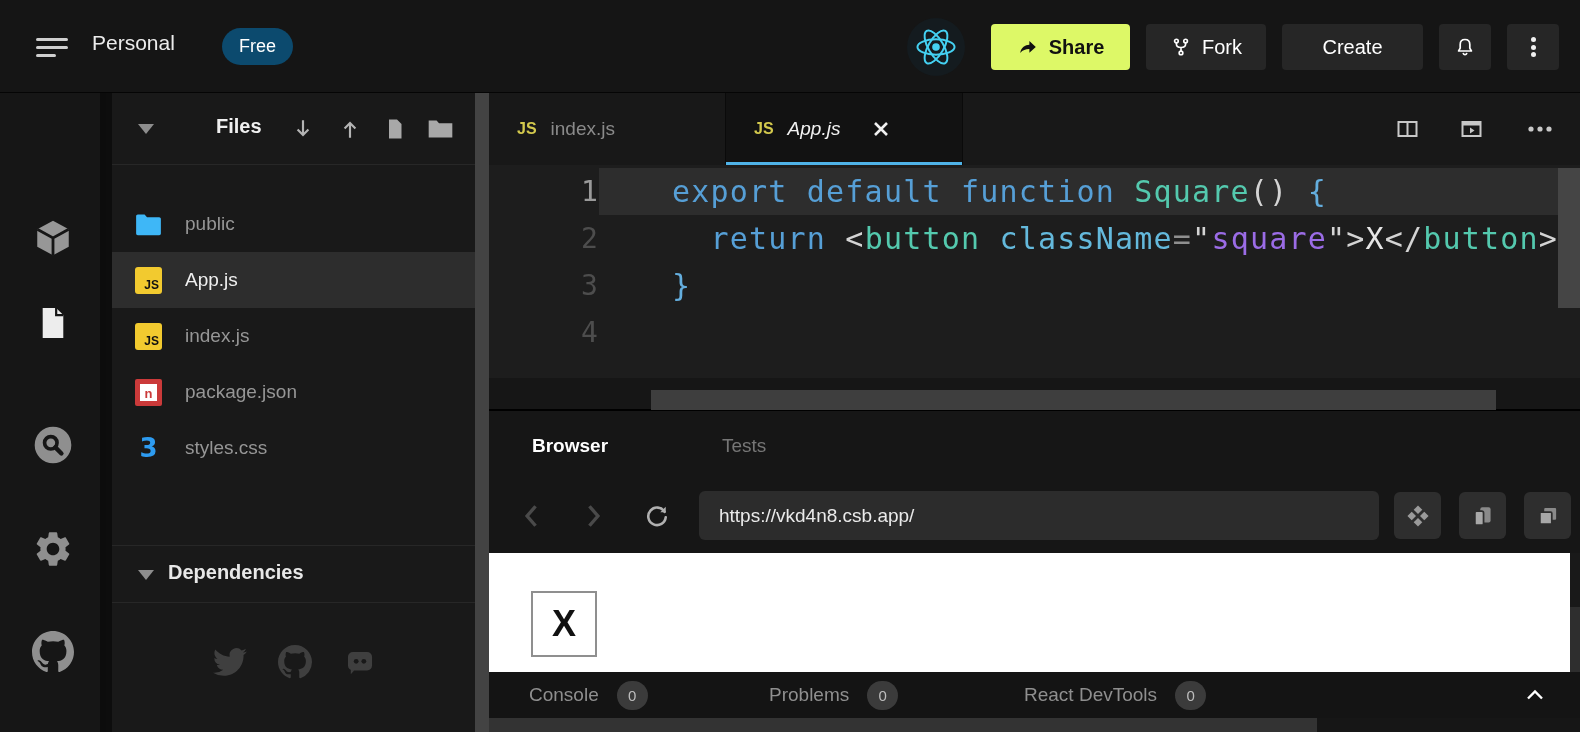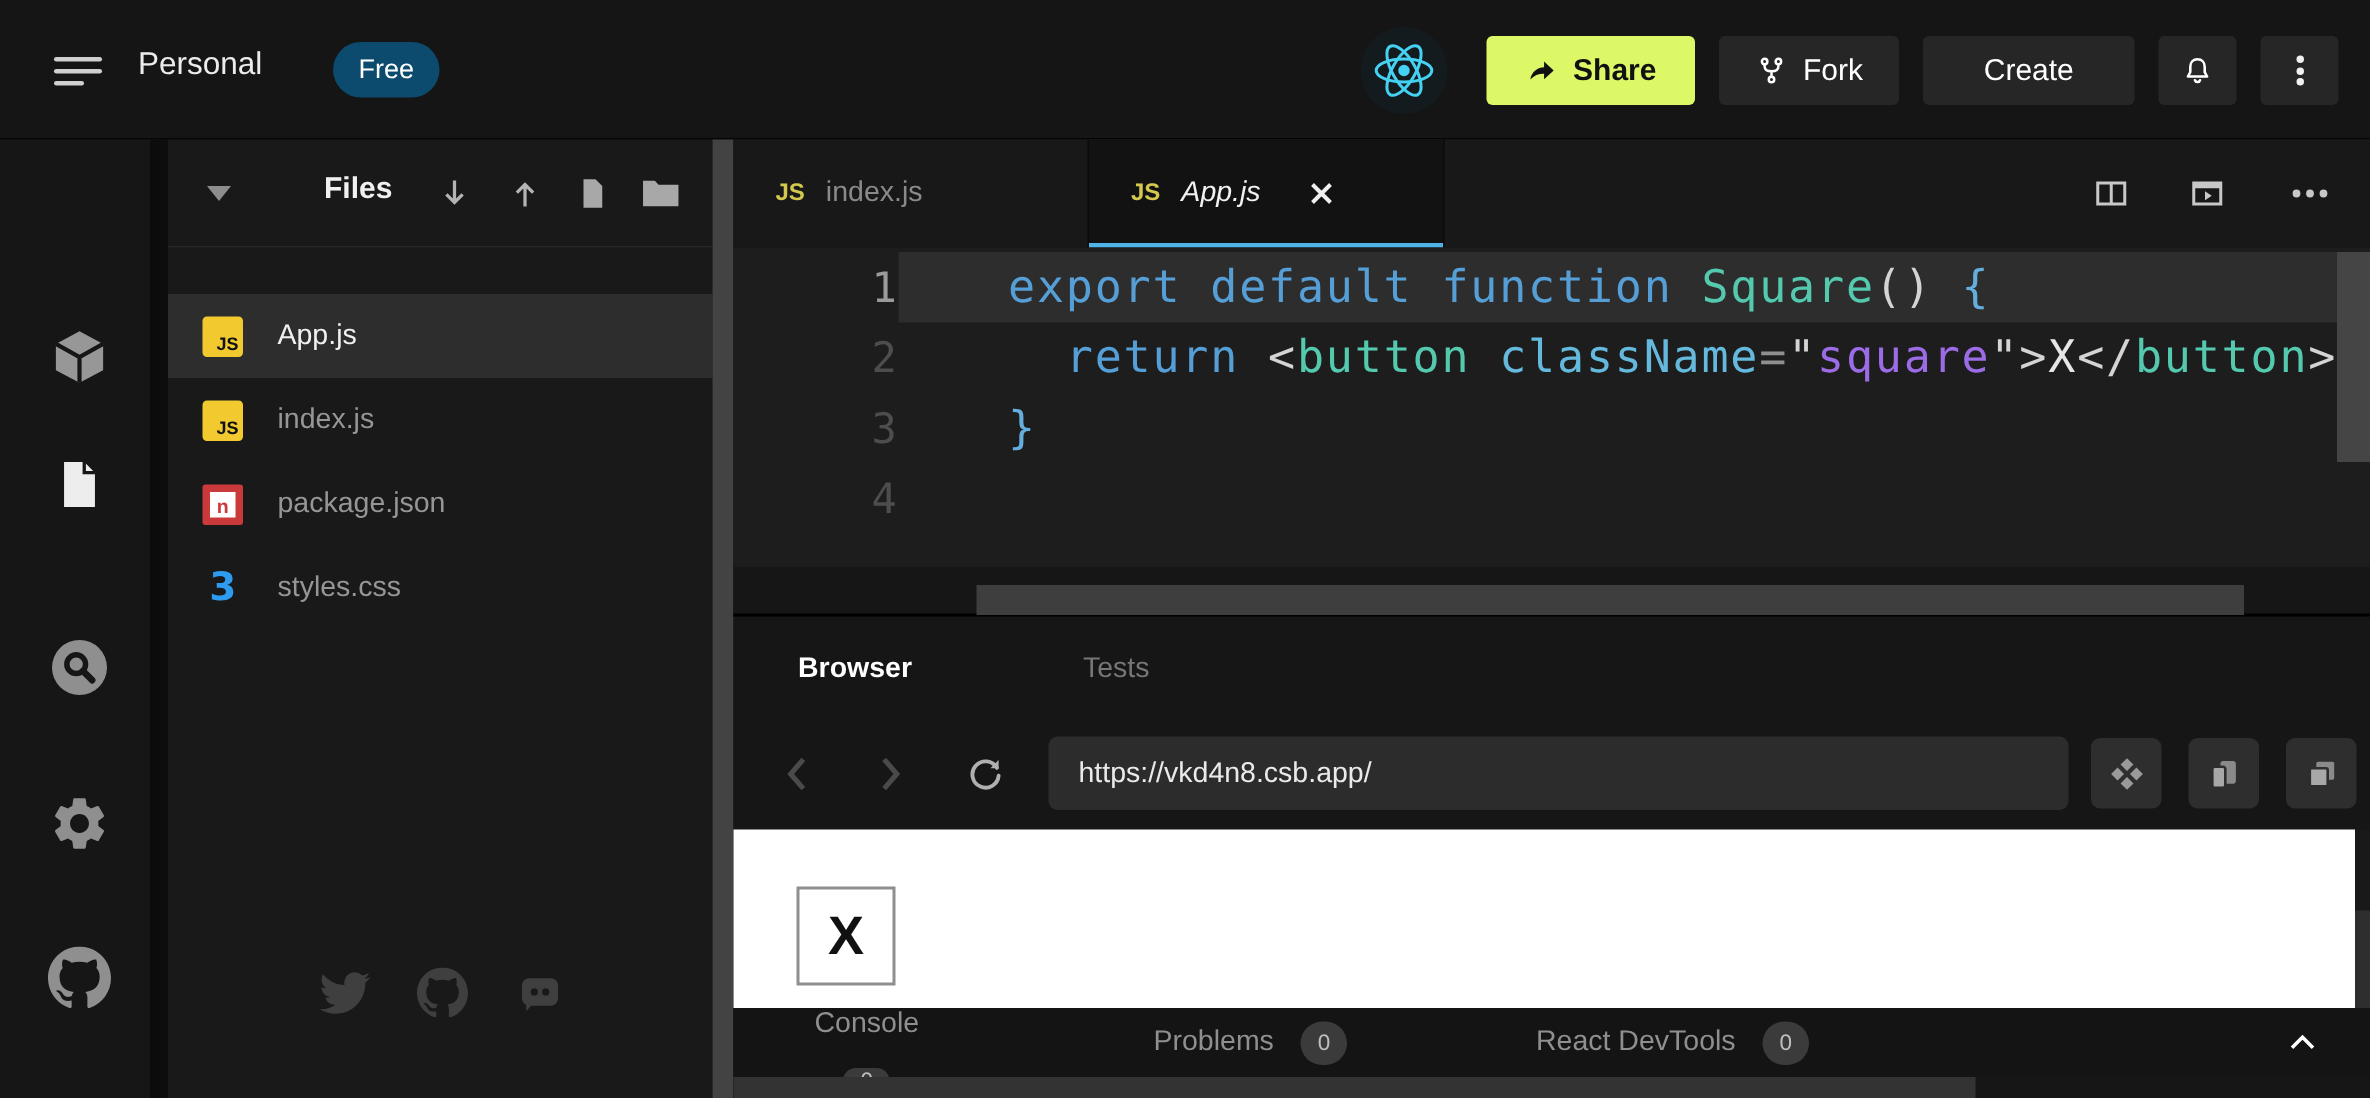--- a/index.html
+++ b/index.html
@@ -225,39 +225,51 @@
             <path fill="#a8a8a8" d="M6 2.5h8l4.5 4.5v14.5H6Z"></path>
           </svg>
       </span>
       <span class="fh-ic" style="left:309px">
         <svg width="27" height="24" viewBox="0 0 24 20">
             <path fill="#a8a8a8" d="M1.5 2.5h7l2.2 2.3h11.8v12.7H1.5Z"></path>
           </svg>
       </span>
     </div>
     <div id="file-list">
+        <div class="file-row">
+          <span class="fic">
+            <svg width="27" height="23" viewBox="0 0 24 20">
+              <path fill="#3eb7f7" d="M1 2.5C1 1.7 1.7 1 2.5 1h6l2.2 2.5h10.8c.8 0 1.5.7 1.5 1.5v13c0 .8-.7 1.5-1.5 1.5h-19C1.7 19.5 1 18.8 1 18Z"></path>
+            </svg>
+          </span>
+          <span class="fname">public</span>
+        </div>
         <div class="file-row selected">
           <span class="fic fic-js">JS</span>
           <span class="fname">App.js</span>
         </div>
         <div class="file-row">
           <span class="fic fic-js">JS</span>
           <span class="fname">index.js</span>
         </div>
         <div class="file-row">
           <span class="fic fic-npm">
             <i>n</i>
           </span>
           <span class="fname">package.json</span>
         </div>
         <div class="file-row">
           <span class="fic fic-css">3</span>
           <span class="fname">styles.css</span>
         </div>
       </div>
+    <div id="deps-header">
+      <span class="chev-down"></span>
+      <span id="deps-title">Dependencies</span>
+    </div>
     <div class="social" style="left:101px">
       <svg width="34" height="34" viewBox="0 0 24 24" fill="#3f3f3f">
           <path d="M23.95 4.57a10 10 0 0 1-2.82.77 4.96 4.96 0 0 0 2.16-2.72c-.95.56-2 .96-3.13 1.18a4.92 4.92 0 0 0-8.38 4.48C7.69 8.1 4.07 6.13 1.64 3.16a4.82 4.82 0 0 0-.67 2.48c0 1.71.87 3.21 2.19 4.1a4.9 4.9 0 0 1-2.23-.62v.06a4.92 4.92 0 0 0 3.95 4.83 5 5 0 0 1-2.21.08 4.94 4.94 0 0 0 4.6 3.42A9.87 9.87 0 0 1 1.17 19.6c-.39 0-.78-.02-1.17-.07a13.99 13.99 0 0 0 7.56 2.21c9.05 0 14-7.5 14-13.99 0-.21 0-.42-.02-.63a9.94 9.94 0 0 0 2.41-2.55Z"></path>
         </svg>
     </div>
     <div class="social" style="left:166px">
       <svg width="34" height="34" viewBox="0 0 24 24" fill="#3f3f3f">
           <path d="M12 0C5.37 0 0 5.37 0 12c0 5.31 3.435 9.795 8.205 11.385.6.105.825-.255.825-.57 0-.285-.015-1.23-.015-2.235-3.015.555-3.795-.735-4.035-1.41-.135-.345-.72-1.41-1.23-1.695-.42-.225-1.02-.78-.015-.795.945-.015 1.62.87 1.845 1.23 1.08 1.815 2.805 1.305 3.495.99.105-.78.42-1.305.765-1.605-2.67-.3-5.46-1.335-5.46-5.925 0-1.305.465-2.385 1.23-3.225-.12-.3-.54-1.53.12-3.18 0 0 1.005-.315 3.3 1.23.96-.27 1.98-.405 3-.405s2.04.135 3 .405c2.295-1.56 3.3-1.23 3.3-1.23.66 1.65.24 2.88.12 3.18.765.84 1.23 1.905 1.23 3.225 0 4.605-2.805 5.625-5.475 5.925.435.375.81 1.095.81 2.22 0 1.605-.015 2.895-.015 3.3 0 .315.225.69.825.57A12.02 12.02 0 0 0 24 12c0-6.63-5.37-12-12-12Z"></path>
         </svg>
     </div>
@@ -382,21 +394,21 @@
       </span>
     </div>
     <div id="preview">
       <button id="square-btn">X</button>
     </div>
     <div id="preview-strip">
         <i></i>
       </div>
     <div id="console-bar">
       <div id="console-items">
-          <div class="con-item" style="left: 54px; flex-direction: column;">
+          <div class="con-item" style="left: 40px;">
             <span class="clabel">Console</span>
             <span class="con-badge">0</span>
           </div>
           <div class="con-item" style="left: 280px;">
             <span class="clabel">Problems</span>
             <span class="con-badge">0</span>
           </div>
           <div class="con-item" style="left: 535px;">
             <span class="clabel">React DevTools</span>
             <span class="con-badge">0</span>

